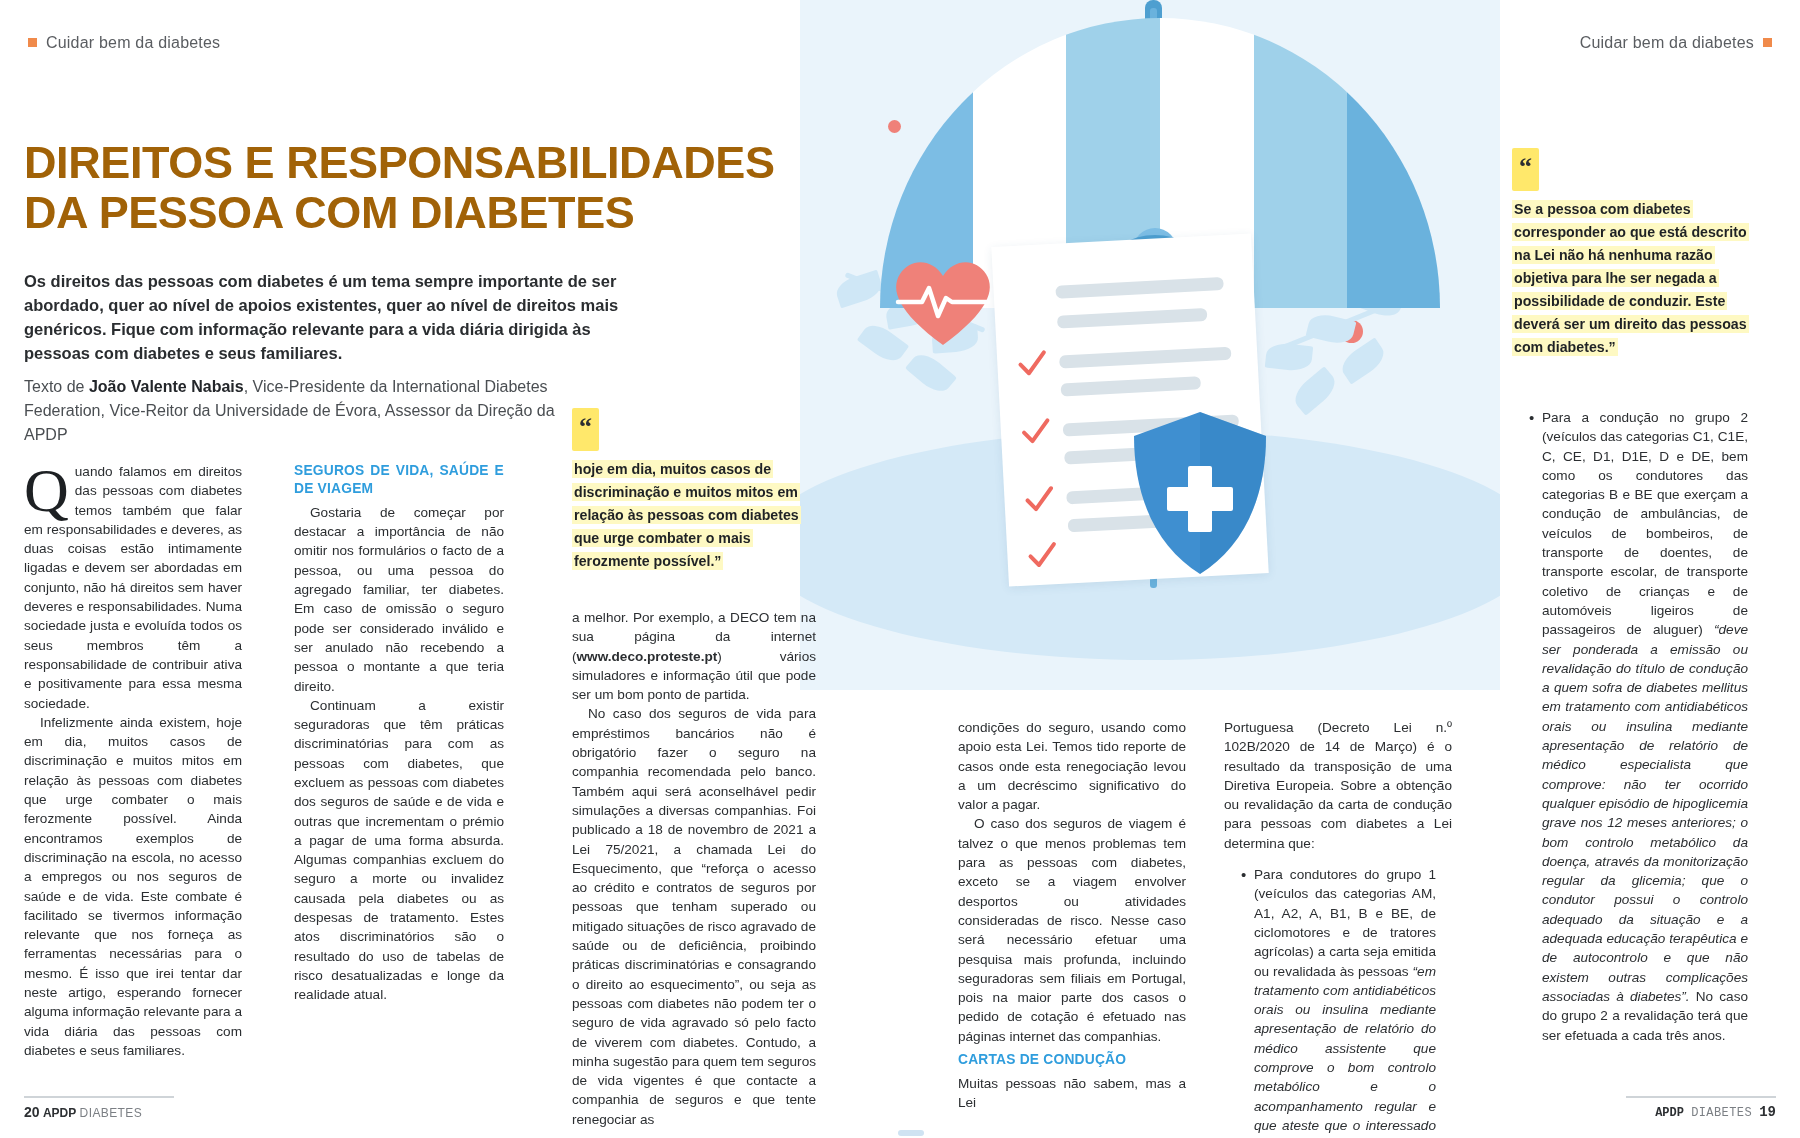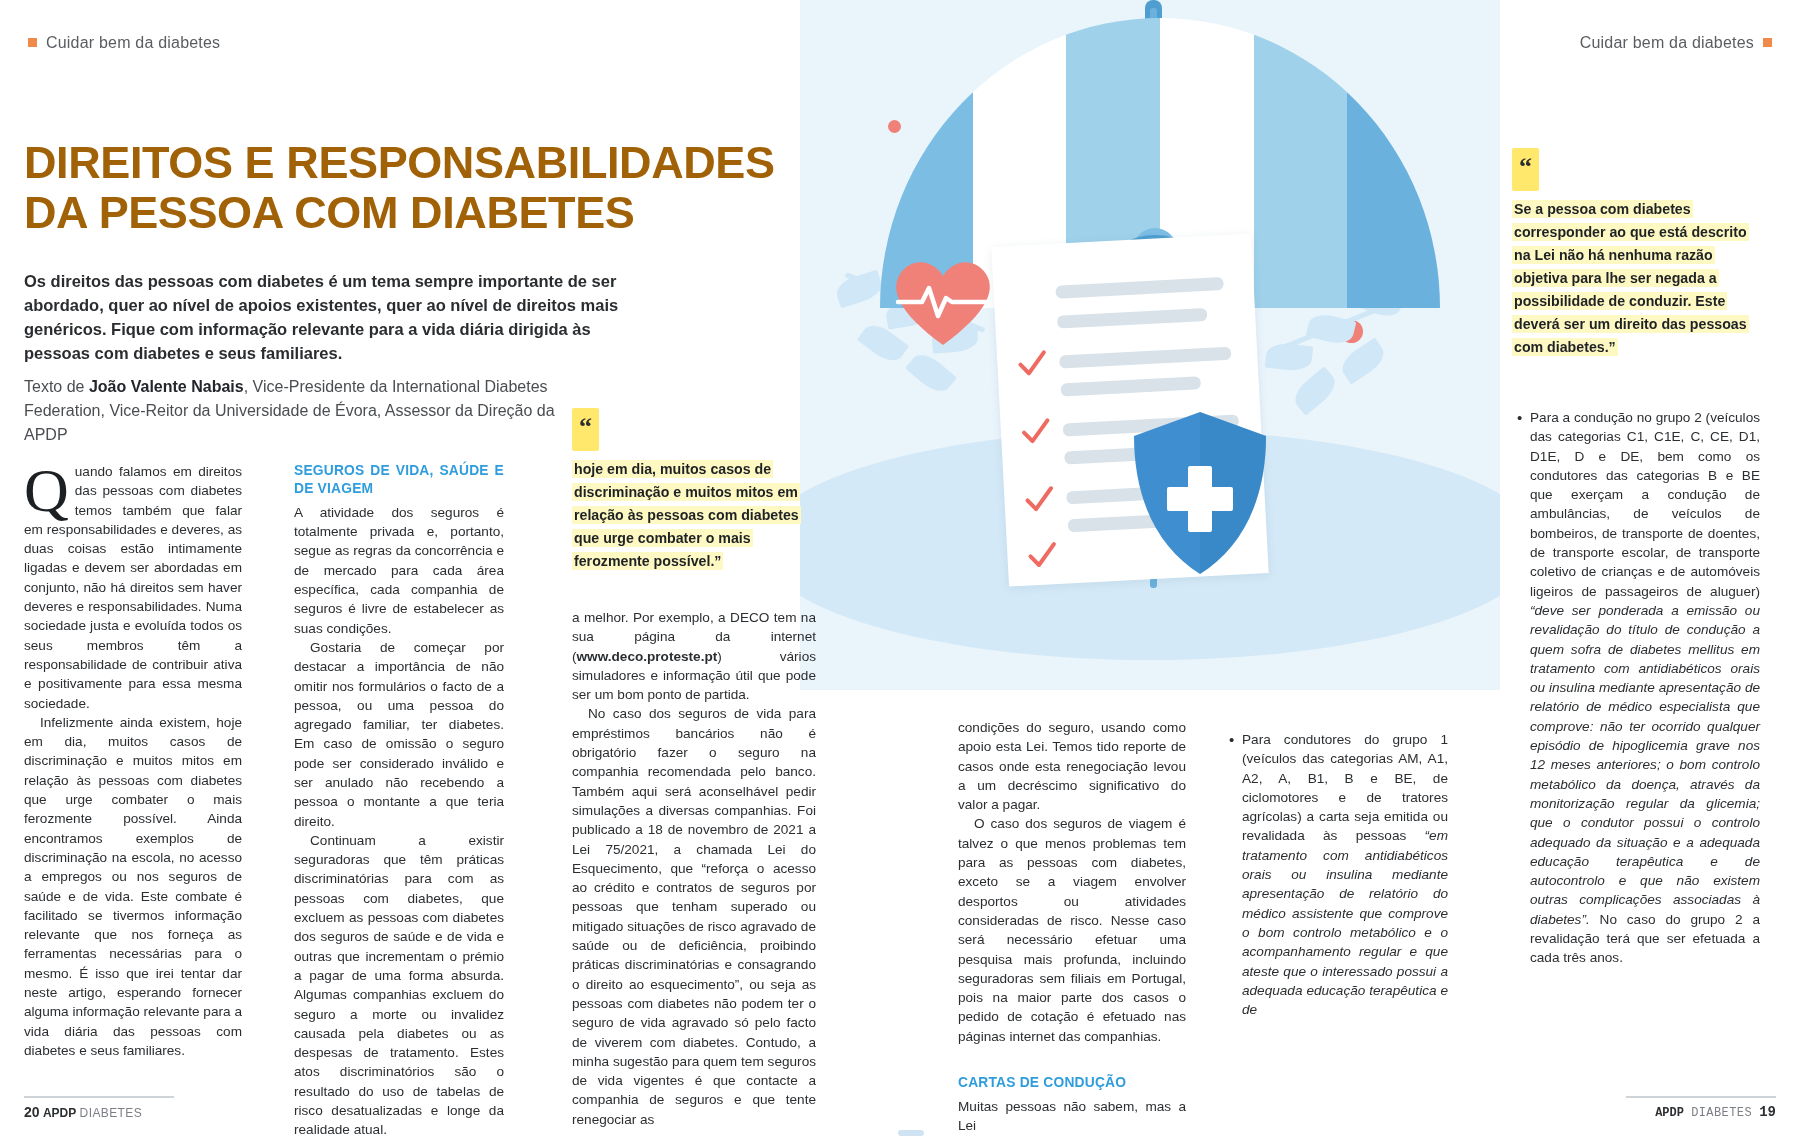--- a/index.html
+++ b/index.html
@@ -142,21 +142,21 @@
   }
   .quote .txt {
     font-size:14.2px; line-height:1.62; font-weight:bold; color:#1f2225;
   }
   .quote .txt span.hl {
     background:#fef9c3; padding:1px 2px; box-decoration-break:clone;
     -webkit-box-decoration-break:clone;
   }
 
   .italic { font-style:italic; }
-  .bullets { list-style:none; margin:4px; padding:0; }
+  .bullets { list-style:none; margin:16px; padding:0; }
   .bullets li { position:relative; padding-left:14px; margin-bottom:10px; text-align:justify; }
   .bullets li:before {
     content:"•"; position:absolute; left:1px; top:-1px; font-size:15px; color:#2b2e31;
   }
   .bottom-tick {
     position:absolute; bottom:2px; left:898px; width:26px; height:6px;
     background:#cfe3f2; border-radius:3px;
   }
 </style>
 </head>
@@ -278,44 +278,44 @@
   <div class="col" style="left:24px; top:462px; width:218px;">
     <div class="dropcap-wrap">
       <span class="dropcap">Q</span>
       <p class="first">uando falamos em direitos das pessoas com diabetes temos também que falar em responsabilidades e deveres, as duas coisas estão intimamente ligadas e devem ser abordadas em conjunto, não há direitos sem haver deveres e responsabilidades. Numa sociedade justa e evoluída todos os seus membros têm a responsabilidade de contribuir ativa e positivamente para essa mesma sociedade.</p>
     </div>
     <p>Infelizmente ainda existem, hoje em dia, muitos casos de discriminação e muitos mitos em relação às pessoas com diabetes que urge combater o mais ferozmente possível. Ainda encontramos exemplos de discriminação na escola, no acesso a empregos ou nos seguros de saúde e de vida. Este combate é facilitado se tivermos informação relevante que nos forneça as ferramentas necessárias para o mesmo. É isso que irei tentar dar neste artigo, esperando fornecer alguma informação relevante para a vida diária das pessoas com diabetes e seus familiares.</p>
   </div>
 
   <div class="col" style="left:294px; top:462px; width:210px;">
     <p class="sub">SEGUROS DE VIDA, SAÚDE E DE VIAGEM</p>
-    <p class="first">A atividade dos seguros é totalmente privada e, portanto, segue as regras da concorrência e de mercado para cada área específica, cada companhia de seguros é livre de estabelecer as suas condições.</p>
     <p>Gostaria de começar por destacar a importância de não omitir nos formulários o facto de a pessoa, ou uma pessoa do agregado familiar, ter diabetes. Em caso de omissão o seguro pode ser considerado inválido e ser anulado não recebendo a pessoa o montante a que teria direito.</p>
     <p>Continuam a existir seguradoras que têm práticas discriminatórias para com as pessoas com diabetes, que excluem as pessoas com diabetes dos seguros de saúde e de vida e outras que incrementam o prémio a pagar de uma forma absurda. Algumas companhias excluem do seguro a morte ou invalidez causada pela diabetes ou as despesas de tratamento. Estes atos discriminatórios são o resultado do uso de tabelas de risco desatualizadas e longe da realidade atual.</p>
 
   </div>
 
   <div class="quote" style="left:572px; top:408px; width:242px;">
     <span class="mark">“</span>
     <div class="txt"><span class="hl">hoje em dia, muitos casos de discriminação e muitos mitos em relação às pessoas com diabetes que urge combater o mais ferozmente possível.”</span></div>
   </div>
 
   <div class="col" style="left:572px; top:608px; width:244px;">
     <p class="first"><span>a melhor. Por exemplo, a DECO tem na sua página da internet (</span><b>www.deco.proteste.pt</b><span>) vários simuladores e informação útil que pode ser um bom ponto de partida.</span></p>
     <p>No caso dos seguros de vida para empréstimos bancários não é obrigatório fazer o seguro na companhia recomendada pelo banco. Também aqui será aconselhável pedir simulações a diversas companhias. Foi publicado a 18 de novembro de 2021 a Lei 75/2021, a chamada Lei do Esquecimento, que “reforça o acesso ao crédito e contratos de seguros por pessoas que tenham superado ou mitigado situações de risco agravado de saúde ou de deficiência, proibindo práticas discriminatórias e consagrando o direito ao esquecimento”, ou seja as pessoas com diabetes não podem ter o seguro de vida agravado só pelo facto de viverem com diabetes. Contudo, a minha sugestão para quem tem seguros de vida vigentes é que contacte a companhia de seguros e que tente renegociar as</p>
   </div>
 
   <div class="col" style="left:958px; top:718px; width:228px;">
     <p class="first">condições do seguro, usando como apoio esta Lei. Temos tido reporte de casos onde esta renegociação levou a um decréscimo significativo do valor a pagar.</p>
     <p>O caso dos seguros de viagem é talvez o que menos problemas tem para as pessoas com diabetes, exceto se a viagem envolver desportos ou atividades consideradas de risco. Nesse caso será necessário efetuar uma pesquisa mais profunda, incluindo seguradoras sem filiais em Portugal, pois na maior parte dos casos o pedido de cotação é efetuado nas páginas internet das companhias.</p>
-    <p class="sub" style="margin-top:28px;">CARTAS DE CONDUÇÃO</p>
+    <p class="sub" style="margin-top:5px;">CARTAS DE CONDUÇÃO</p>
     <p class="first">Muitas pessoas não sabem, mas a Lei</p>
   </div>
 
   <div class="col" style="left:1224px; top:718px; width:228px;">
+    <p class="first">Portuguesa (Decreto Lei n.º 102B/2020 de 14 de Março) é o resultado da transposição de uma Diretiva Europeia. Sobre a obtenção ou revalidação da carta de condução para pessoas com diabetes a Lei determina que:</p>
     <ul class="bullets" style="margin-top:12px;">
       <li><span>Para condutores do grupo 1 (veículos das categorias AM, A1, A2, A, B1, B e BE, de ciclomotores e de tratores agrícolas) a carta seja emitida ou revalidada às pessoas </span><span class="italic">“em tratamento com antidiabéticos orais ou insulina mediante apresentação de relatório do médico assistente que comprove o bom controlo metabólico e o acompanhamento regular e que ateste que o interessado possui a adequada educação terapêutica e de</span></li>
     </ul>
   </div>
 
   <div class="quote" style="left:1512px; top:148px; width:246px;">
     <span class="mark">“</span>
     <div class="txt"><span class="hl">Se a pessoa com diabetes corresponder ao que está descrito na Lei não há nenhuma razão objetiva para lhe ser negada a possibilidade de conduzir. Este deverá ser um direito das pessoas com diabetes.”</span></div>
   </div>
 

